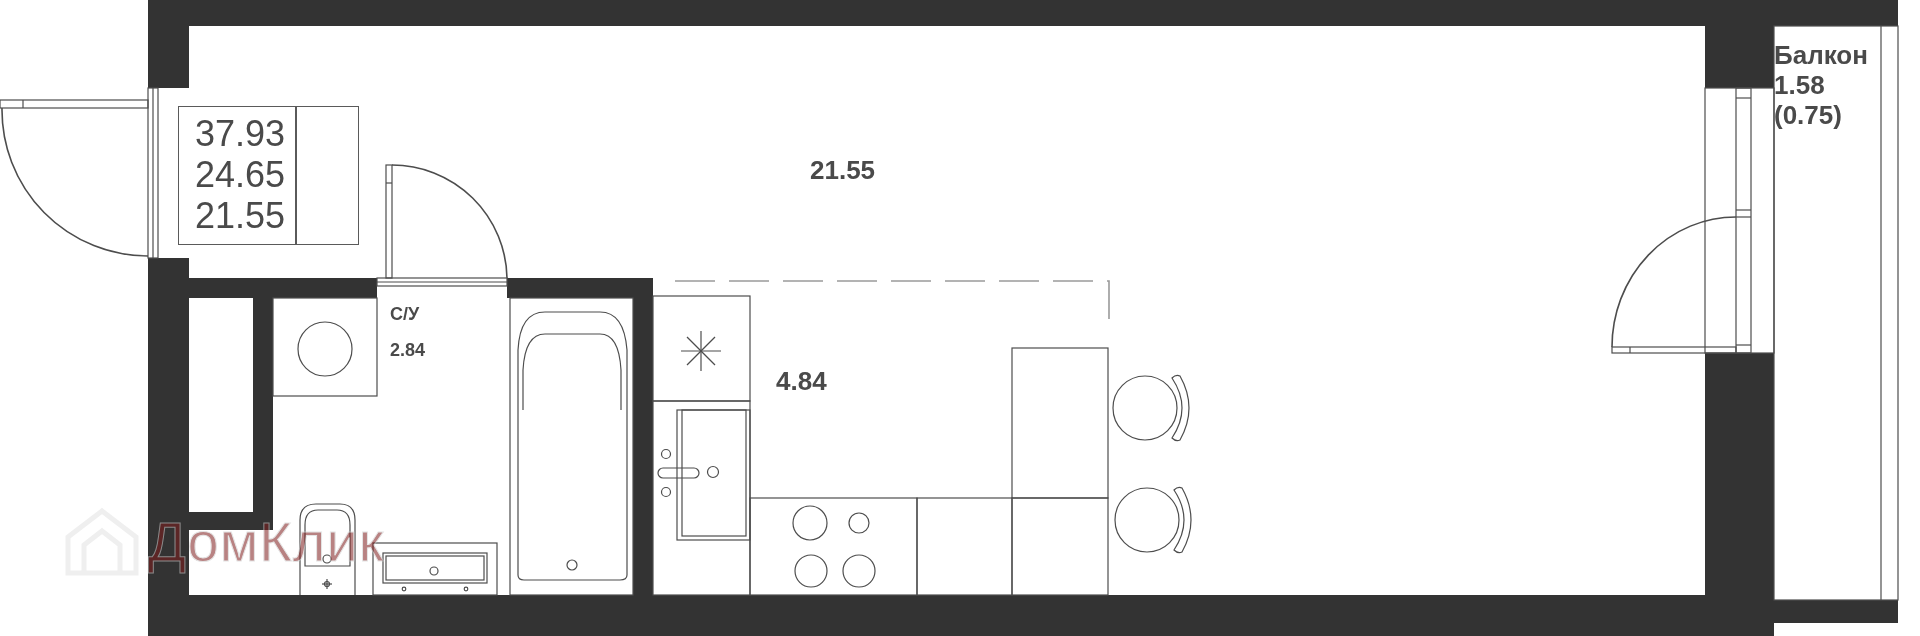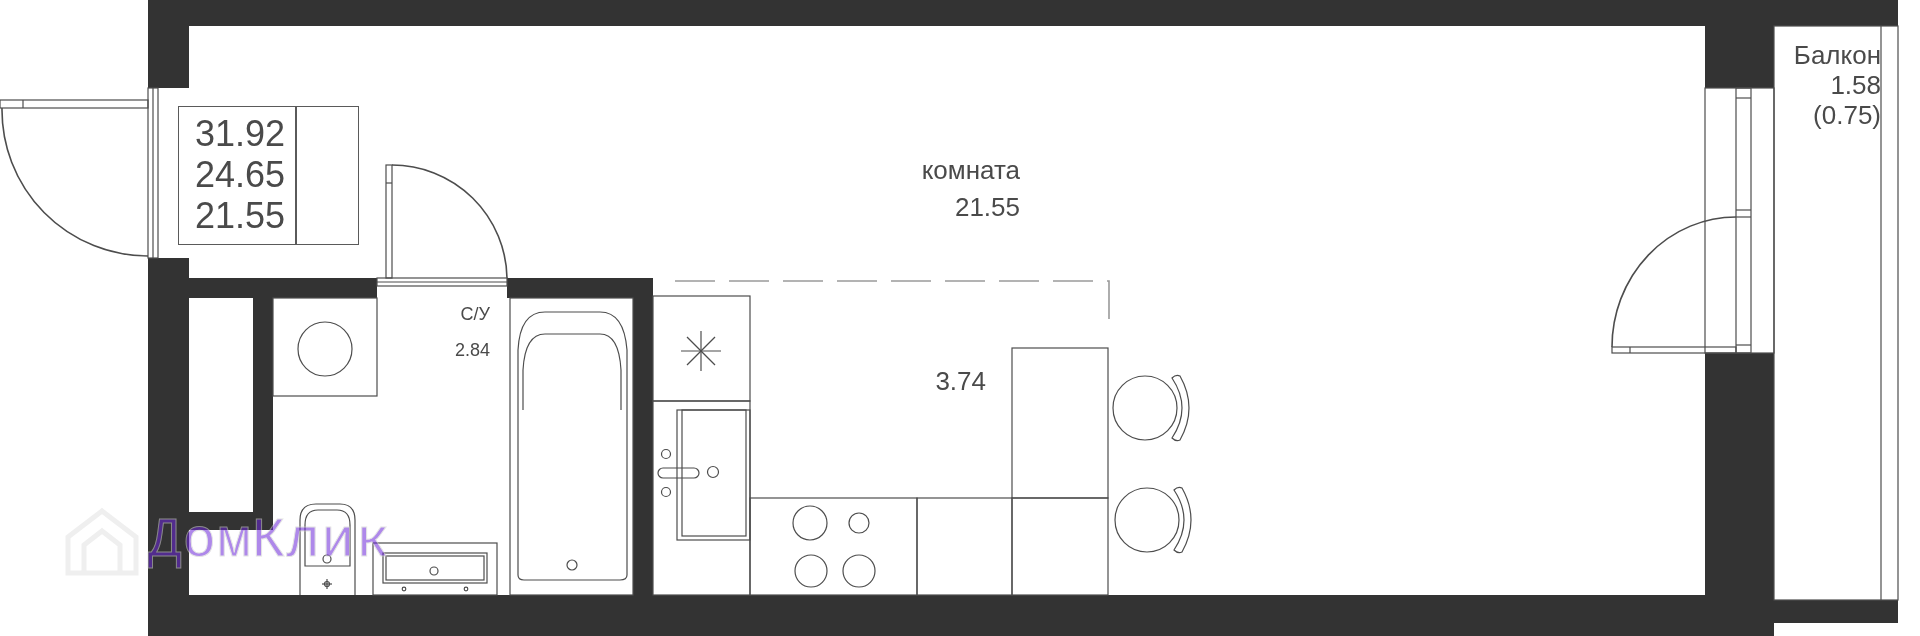--- a/index.html
+++ b/index.html
@@ -1,28 +1,28 @@
 <!DOCTYPE html>
 <html><head>
 <meta charset="utf-8">
 <style>
   html, body { margin:0; padding:0; background:#ffffff; }
   body { width:1920px; height:636px; position:relative; overflow:hidden; font-family:"Liberation Sans", sans-serif; }
   svg.plan { position:absolute; left:0; top:0; }
-  .lbl { position:absolute; color:#4a4a4a; font-family:"Liberation Sans", sans-serif; text-align:right; line-height:1.2; }
+  .lbl { position:absolute; color:#4a4a4a; font-family:"Liberation Sans", sans-serif; text-align:left; line-height:1.2;font-weight:bold; }
   .wall { fill:#333333; }
   .ln { fill:none; stroke:#4d4d4d; stroke-width:1.6; }
   .thin { fill:none; stroke:#4d4d4d; stroke-width:1.2; }
   .dash { fill:none; stroke:#9a9a9a; stroke-width:1.6; stroke-dasharray:40 14; }
   .info-box { position:absolute; left:178px; top:106px; width:181px; height:139px; border:1.5px solid #5a5a5a; box-sizing:border-box; }
   .info-col { position:absolute; left:116px; top:0; width:1.5px; height:100%; background:#5a5a5a; }
   .info-nums { position:absolute; left:0; top:6px; width:116px; font-size:36px; color:#4a4a4a; text-align:right; line-height:41px; padding-right:10px; box-sizing:border-box; }
   .info-type { position:absolute; left:117px; top:0; width:64px; height:100%; display:flex; align-items:center; justify-content:center; font-size:34px; color:#4a4a4a; }
   .wm { position:absolute; left:62px; top:505px; display:flex; align-items:center; gap:6px; opacity:0.55; }
-  .wm-text { font-size:56px; color:#6d28d9; font-family:Liberation Mono, monospace; -webkit-text-stroke:1px #d0d0d0; letter-spacing:1px; }
+  .wm-text { font-size:56px; color:#7f1d1d; font-family:Liberation Sans, sans-serif; -webkit-text-stroke:1px #d0d0d0; letter-spacing:1px; }
 </style>
 </head>
 <body>
 
 <svg class="plan" width="1920" height="636" viewBox="0 0 1920 636">
 
   <g>
     <rect class="wall" x="148" y="0" width="1750" height="26"></rect>
     <rect class="wall" x="148" y="0" width="41" height="88"></rect>
     <rect class="wall" x="148" y="258" width="41" height="378"></rect>
@@ -142,39 +142,38 @@
     <path class="thin" d="M1172,378 Q1192,408 1172,438 Q1176,442 1180,440 Q1198,408 1180,376 Q1176,374 1172,378 Z"></path>
   </g>
   <g>
     <circle class="thin" cx="1147" cy="520" r="32"></circle>
     <path class="thin" d="M1174,490 Q1194,520 1174,550 Q1178,554 1182,552 Q1200,520 1182,488 Q1178,486 1174,490 Z"></path>
   </g>
 </svg>
 
 <div class="info-box">
   <div class="info-nums">
-    <div>31.92</div>
+    <div>37.93</div>
     <div>24.65</div>
     <div>21.55</div>
   </div>
   <div class="info-col"></div>
 </div>
 
 <div class="lbl" style="left:810px; top:152px; width:210px; font-size:26px; line-height:37px;">
-  <div>комната</div>
   <div>21.55</div>
 </div>
 
 <div class="lbl" style="left:390px; top:296px; width:100px; font-size:18px; line-height:36px;">
   <div>С/У</div>
   <div>2.84</div>
 </div>
 
 <div class="lbl" style="left:776px; top:362px; width:210px; font-size:26px; line-height:39px;">
-  <div>3.74</div>
+  <div>4.84</div>
 </div>
 
 <div class="lbl" style="left:1774px; top:40px; width:107px; font-size:26px; line-height:30px;">
   <div>Балкон</div>
   <div>1.58</div>
   <div>(0.75)</div>
 </div>
 
 <div class="wm">
   <svg width="80" height="72" viewBox="0 0 80 72">

